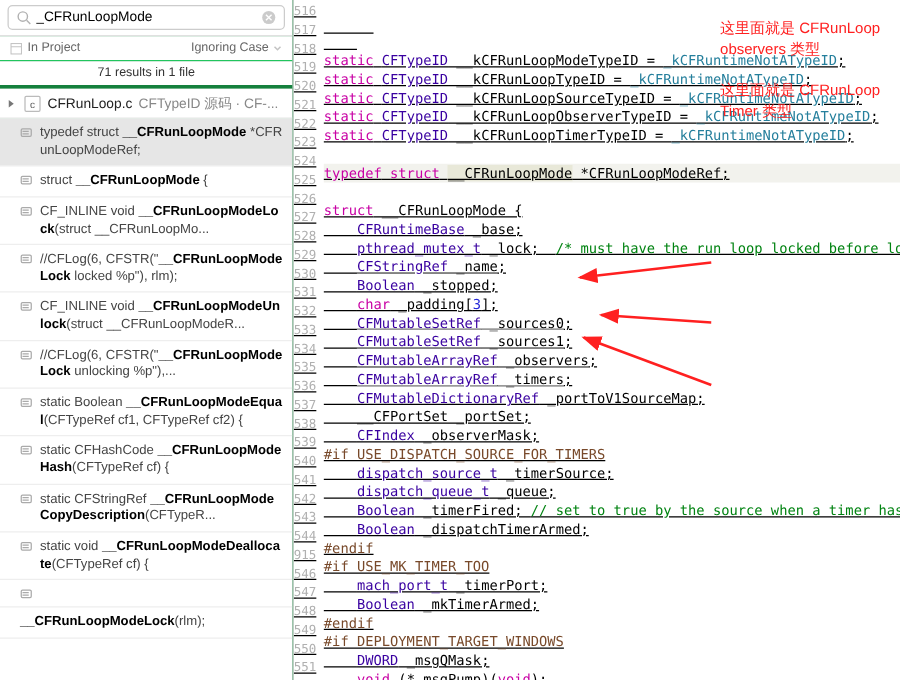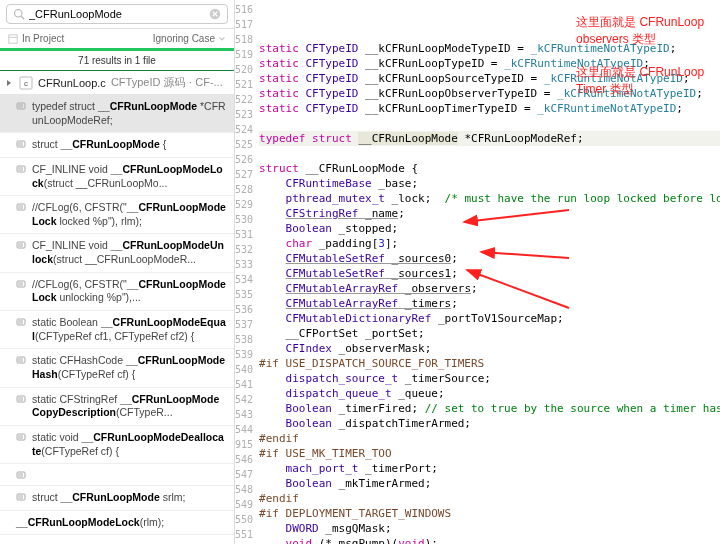--- a/index.html
+++ b/index.html
@@ -3,38 +3,38 @@
 <meta charset="utf-8">
 <style>
 * { margin: 0; padding: 0; box-sizing: border-box; }
 body { font-family: -apple-system, 'Helvetica Neue', sans-serif; font-size: 11px; width: 720px; height: 544px; display: flex; background: #fff; overflow: hidden; }
 .sidebar { width: 235px; height: 100%; border-right: 1px solid #ddd; display: flex; flex-direction: column; background: #15803d; overflow: hidden; }
 .search-row { display: flex; align-items: center; padding: 4px 6px; border-bottom: 1px solid #e0e0e0; background: #fff; }
 .search-wrap { flex: 1; display: flex; align-items: center; background: #fff; border: 1px solid #ccc; border-radius: 4px; padding: 2px 6px; height: 20px; }
 .search-wrap input { flex: 1; border: none; outline: none; font-size: 11px; font-family: inherit; }
 .search-wrap .si { width: 12px; height: 12px; margin-right: 4px; opacity: .5; }
 .search-wrap .ci { width: 12px; height: 12px; opacity: .5; cursor: pointer; }
-.scope-row { display: flex; align-items: center; justify-content: space-between; padding: 4px 8px; border-bottom: 3px solid #22c55e; color: #666; background: #fff; font-size: 10px; }
+.scope-row { display: flex; align-items: center; justify-content: space-between; padding: 4px 8px; border-bottom: 1px solid #22c55e; color: #666; background: #fff; font-size: 10px; }
 .scope-left { display: flex; align-items: center; gap: 4px; }
 .scope-left svg { width: 10px; height: 10px; opacity: .5; }
 .scope-right { display: flex; align-items: center; gap: 3px; }
 .scope-right svg { width: 8px; height: 8px; opacity: .5; }
-.results-count { text-align: center; padding: 4px 0; color: #333; font-size: 10px; border-bottom: 1px solid #15803d; background: #fff; }
+.results-count { text-align: center; padding: 4px 0; color: #333; font-size: 10px; border-bottom: 3px solid #15803d; background: #fff; }
 .file-row { display: flex; align-items: center; gap: 5px; padding: 4px 6px; border-bottom: 1px solid #e5e5e5; background: #fff; font-size: 11px; }
 .file-row svg { flex-shrink: 0; }
 .file-row .fn { font-weight: 500; color: #222; }
 .file-row .fp { color: #888; overflow: hidden; text-overflow: ellipsis; white-space: nowrap; }
 .results-list { flex: 1; overflow-y: auto; background: #fff; }
 .result-item { display: flex; gap: 6px; padding: 5px 8px 5px 16px; border-bottom: 1px solid #eee; line-height: 1.3; }
 .result-item.sel { background: #e6e6e6; }
 .result-item svg { flex-shrink: 0; margin-top: 1px; }
 .result-item .txt { color: #444; word-break: break-all; font-size: 10.5px; }
 .result-item .txt .hl { font-weight: bold; color: #000; }
 .editor { flex: 1; height: 100%; overflow: hidden; font-family: Menlo, Monaco, monospace; font-size: 11px; position: relative; }
-.code-area { display: flex; height: 100%; }
+.code-area { display: flex; height: 100%; text-decoration: underline; }
 .gutter { width: 36px; text-align: right; color: #b0b0b0; padding-top: 2px; user-select: none; background: #fff; }
 .gutter div { height: 15px; line-height: 15px; padding-right: 6px; font-size: 10px; }
 .code { flex: 1; padding-top: 2px; white-space: pre; position: relative; }
 .code-line { height: 15px; line-height: 15px; }
 .code-line.lhl { background: #f2f2ed; }
 .kw-static { color: #c800a4; }
 .kw-typedef { color: #c800a4; }
 .kw-struct { color: #c800a4; }
 .kw-pp { color: #78492a; }
 .kw-char { color: #c800a4; }
@@ -172,28 +172,20 @@
           <line x1="2" y1="6" x2="7" y2="6" stroke="#aaa"></line>
         </svg>
         <div class="txt">static void <span class="hl">__CFRunLoopModeDeallocate</span>(CFTypeRef cf) {</div>
       </div>
       <div class="result-item">
         <svg width="10" height="10" viewBox="0 0 10 10">
           <rect x="1" y="2" width="8" height="6" rx="1" fill="none" stroke="#aaa"></rect>
           <line x1="2" y1="4" x2="7" y2="4" stroke="#aaa"></line>
           <line x1="2" y1="6" x2="7" y2="6" stroke="#aaa"></line>
         </svg>
-      </div>
-      <div class="result-item">
-        <svg width="10" height="10" viewBox="0 0 10 10">
-          <rect x="1" y="2" width="8" height="6" rx="1" fill="none" stroke="#aaa"></rect>
-          <line x1="2" y1="4" x2="7" y2="4" stroke="#aaa"></line>
-          <line x1="2" y1="6" x2="7" y2="6" stroke="#aaa"></line>
-        </svg>
-        <div class="txt">struct <span class="hl">__CFRunLoopMode</span> srlm;</div>
       </div>
       <div class="result-item">
         <div class="txt"><span class="hl">__CFRunLoopModeLock</span>(rlm);</div>
       </div>
     </div>
 </div>
 
 <div class="editor">
   <div class="code-area">
     <div class="gutter" id="gutter">

